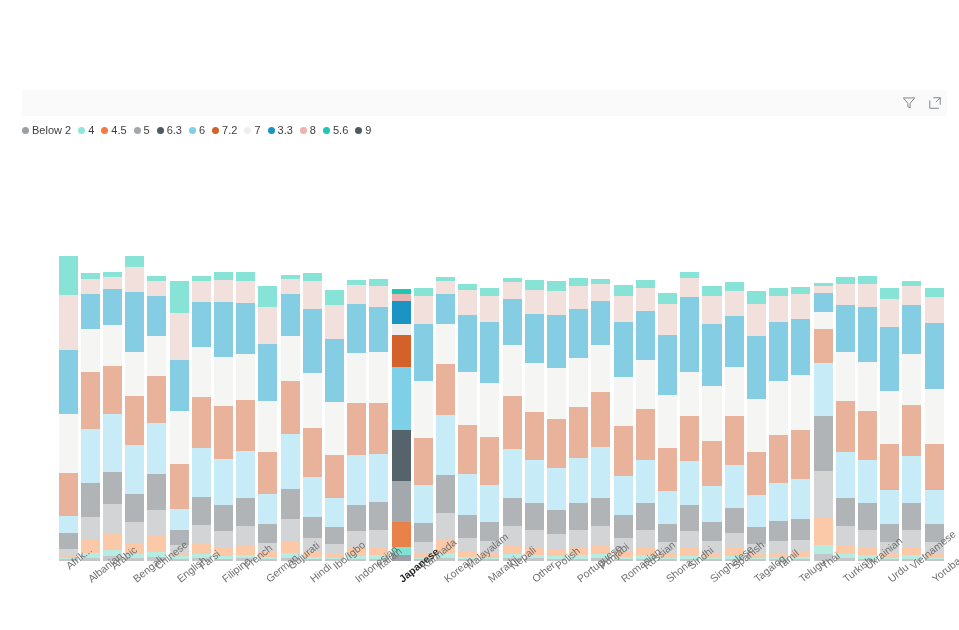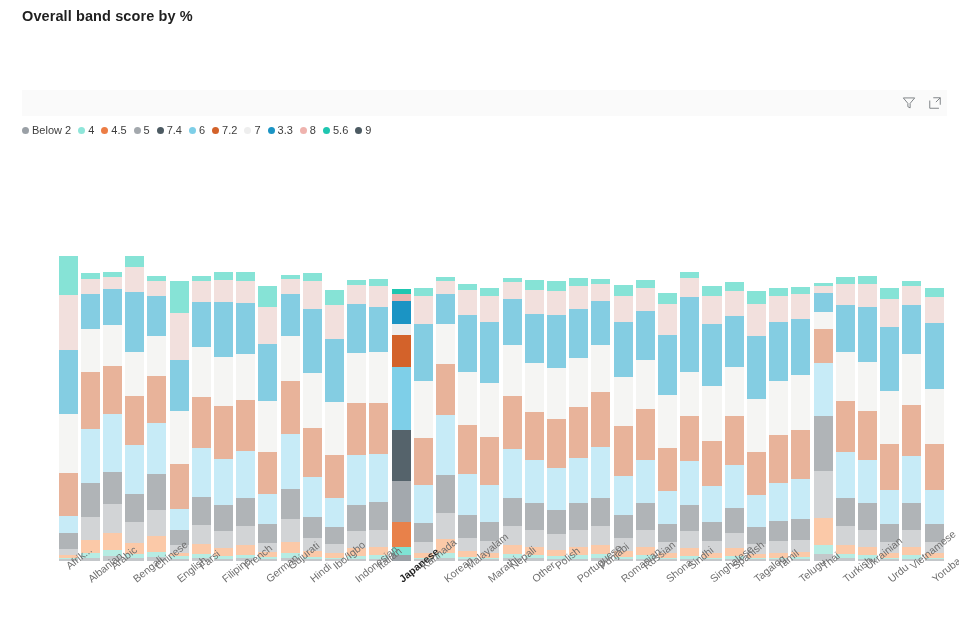--- a/index.html
+++ b/index.html
@@ -101,21 +101,20 @@
     transform: rotate(-39deg);
     line-height: 11px;
   }
   .xlab.hl { color: #1f1f1f; font-weight: bold; }
 </style>
 </head>
 <body>
 <div id="app">
 
   <div class="title-block">
-    <div class="title-line">Overall band score by %</div>
   </div>
 
   <div class="toolbar">
     <div class="tool-btn" title="Filter">
       <svg width="14" height="14" viewBox="0 0 16 16">
         <path d="M1.5 2.2 h13 L9.3 8.4 v5.2 L6.7 12.2 V8.4 Z" fill="none" stroke="#777b80" stroke-width="1.05" stroke-linejoin="round"></path>
       </svg>
     </div>
     <div class="tool-btn" title="Expand">
       <svg width="14" height="14" viewBox="0 0 16 16">
@@ -138,21 +137,21 @@
       <div class="legend-item">
         <span class="legend-dot" style="background: rgb(236, 125, 69);"></span>
         <span class="legend-label">4.5</span>
       </div>
       <div class="legend-item">
         <span class="legend-dot" style="background: rgb(163, 168, 173);"></span>
         <span class="legend-label">5</span>
       </div>
       <div class="legend-item">
         <span class="legend-dot" style="background: rgb(76, 90, 98);"></span>
-        <span class="legend-label">7.4</span>
+        <span class="legend-label">6.3</span>
       </div>
       <div class="legend-item">
         <span class="legend-dot" style="background: rgb(126, 207, 232);"></span>
         <span class="legend-label">6</span>
       </div>
       <div class="legend-item">
         <span class="legend-dot" style="background: rgb(211, 98, 42);"></span>
         <span class="legend-label">7.2</span>
       </div>
       <div class="legend-item">

